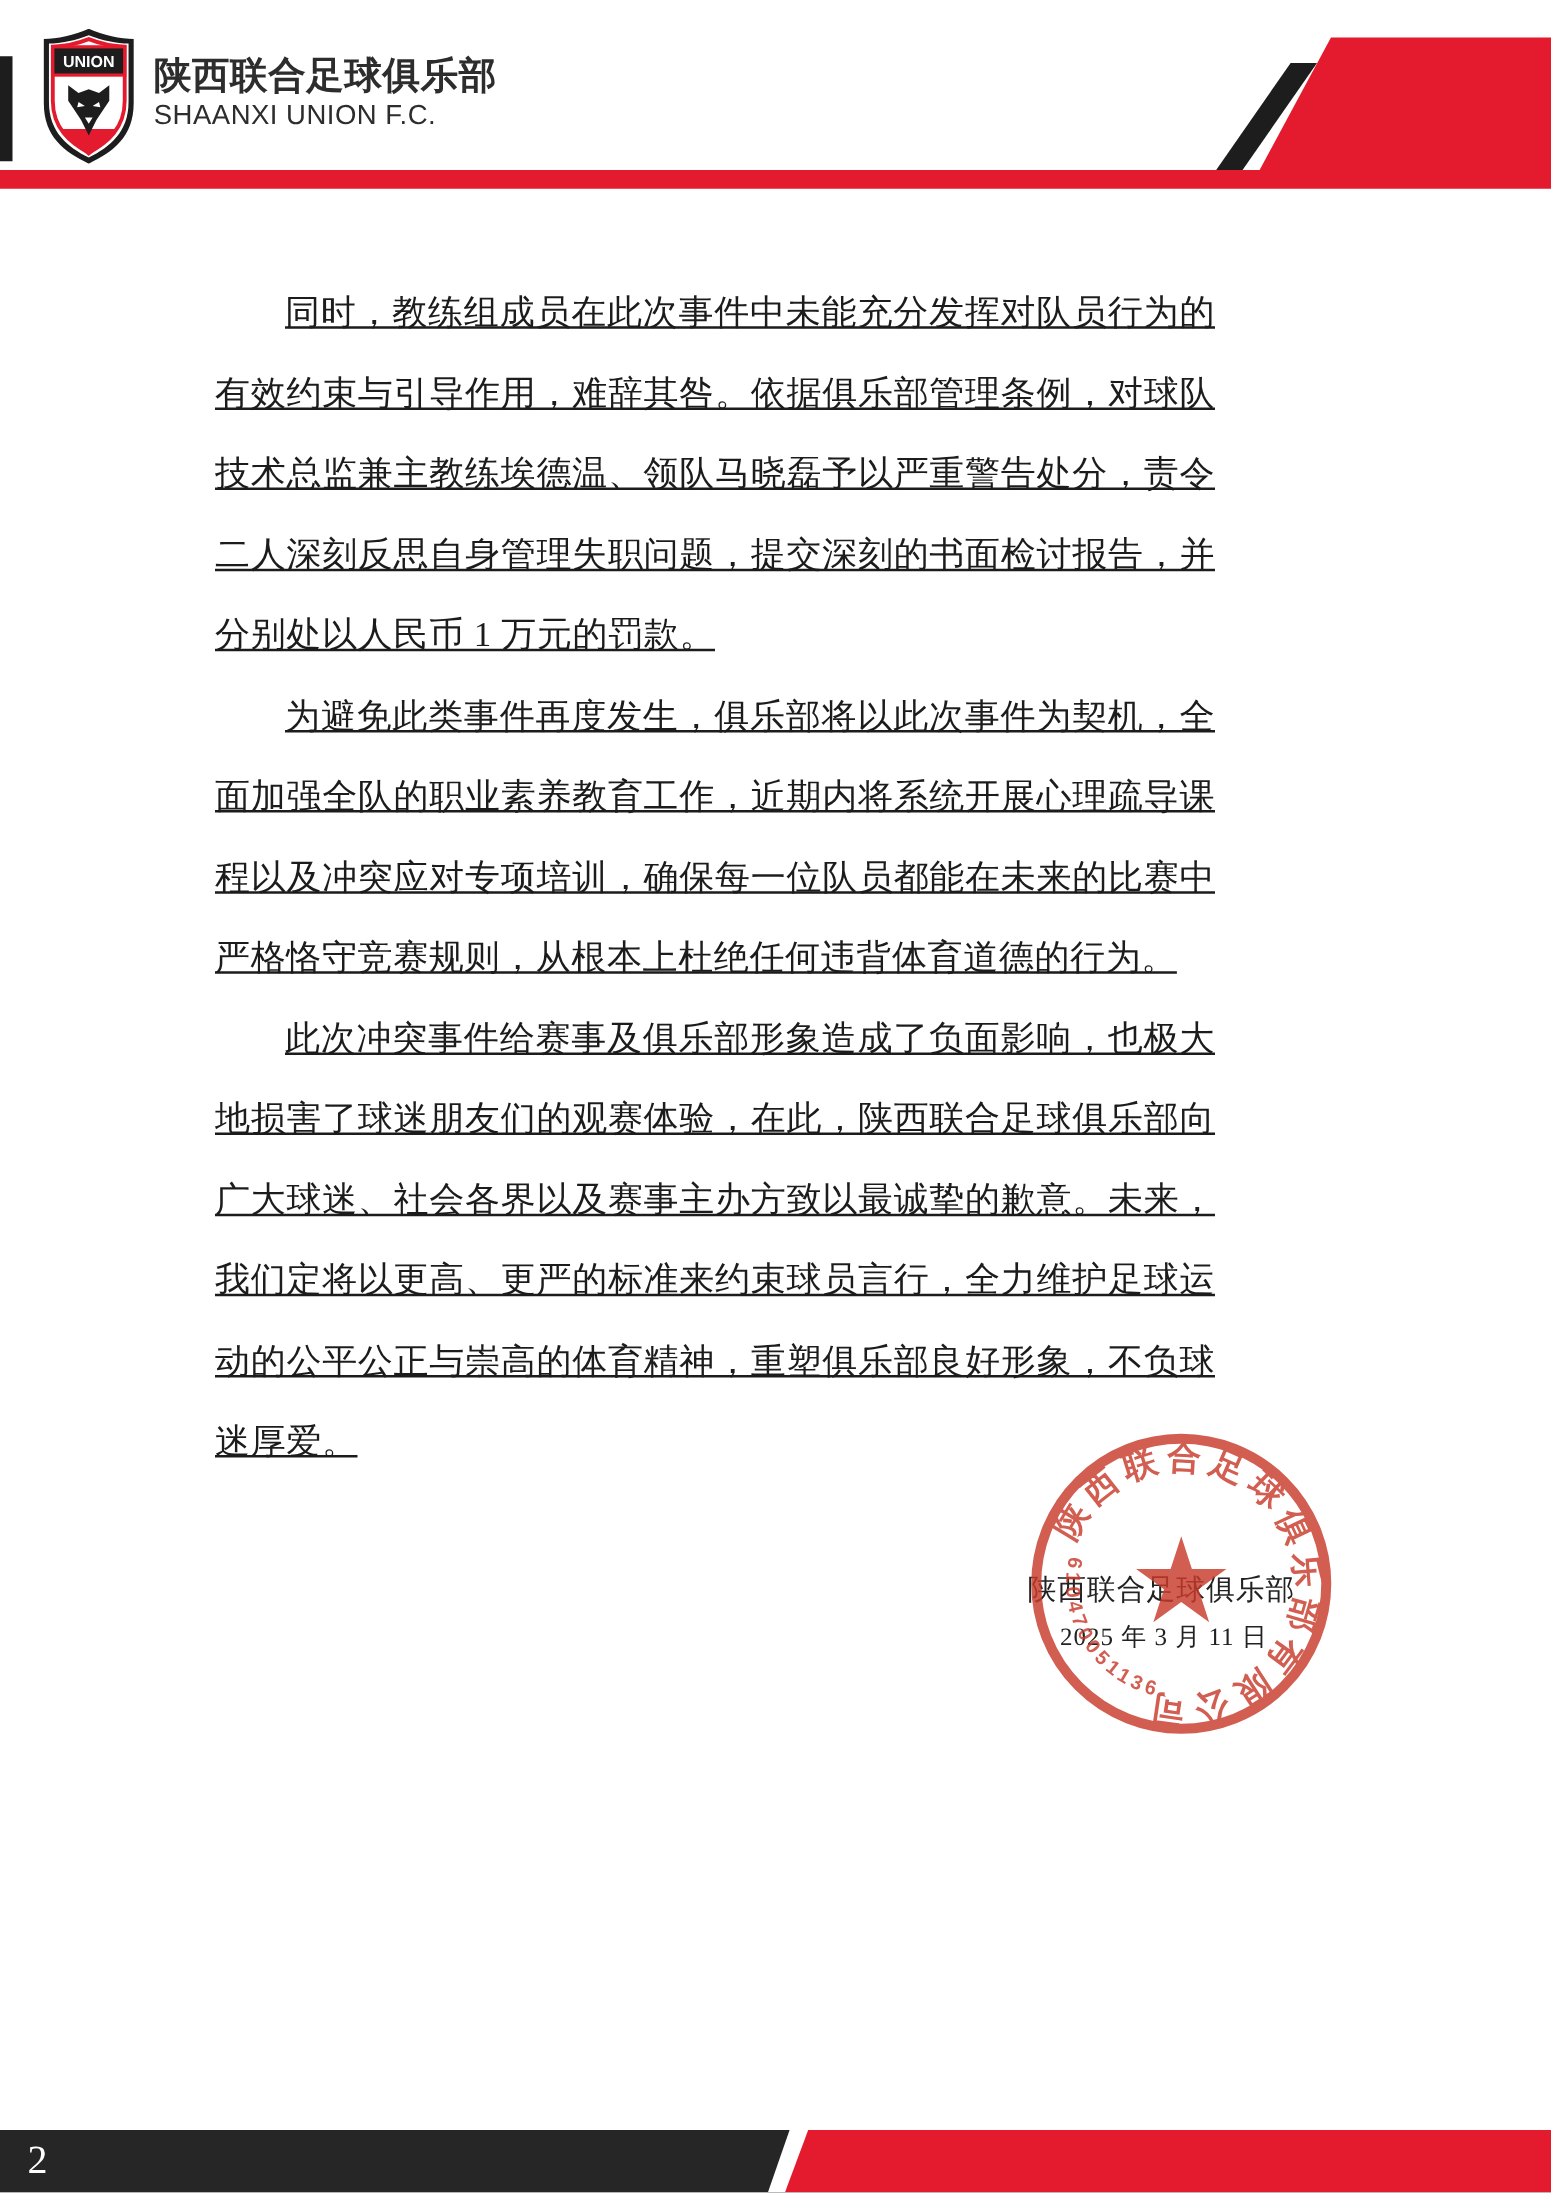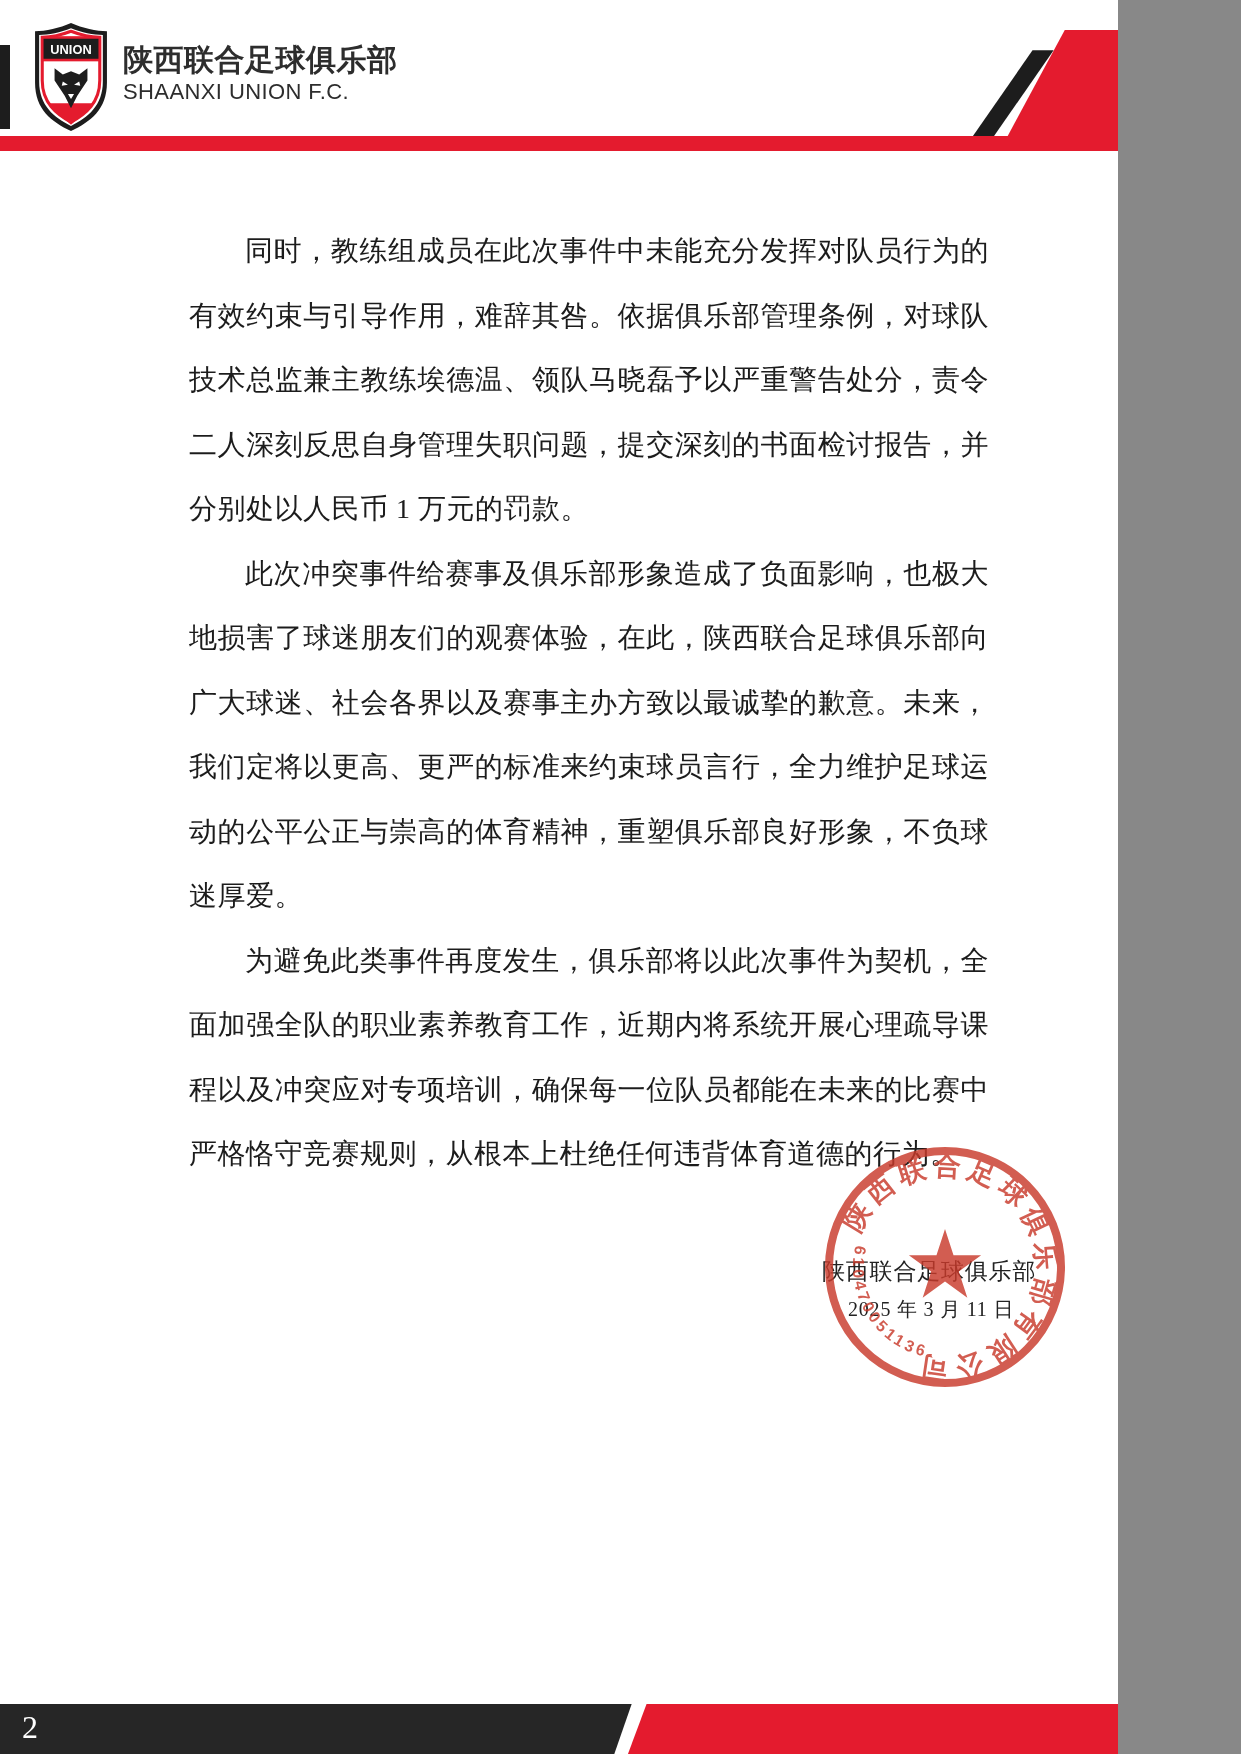--- a/index.html
+++ b/index.html
@@ -4,21 +4,21 @@
 <style>
   :root{
     --brand_red:#e41b2e;
     --seal_red:#c93a2b;
     --footer_dark:#262626;
     --ink:#1c1c1c;
   }
   html,body{margin:0;padding:0;background:#888;}
   .page{
     position:relative;
-    width:1118px;height:1754px;
+    width:1241px;height:1754px;
     background:#ffffff;
     overflow:hidden;
     font-family:"Liberation Serif","DejaVu Serif",serif;
     color:var(--ink);
   }
   
   .hdr-vbar{position:absolute;left:0;top:45px;width:10px;height:84px;background:#1d1d1d;}
   .hdr-redbar{position:absolute;left:0;top:136px;width:1241px;height:15px;background:var(--brand_red);}
   .hdr-red-shape{
     position:absolute;left:0;top:0;width:1241px;height:136px;
@@ -36,21 +36,21 @@
     font-family:"Liberation Sans","DejaVu Sans",sans-serif;
     font-weight:700;font-size:30px;letter-spacing:0.5px;color:#2d2d2d;
   }
   .hdr-title-en{
     position:absolute;left:123px;top:79px;
     font-family:"Liberation Sans","DejaVu Sans",sans-serif;
     font-weight:400;font-size:22px;letter-spacing:0.4px;color:#2d2d2d;
   }
   
   .body-text{
-    position:absolute;left:189px;top:219px;width:800px;
+    position:absolute;left:172px;top:219px;width:800px;text-decoration:underline;
   }
   .body-text p{
     margin:0;
     font-size:28px;
     line-height:64.5px;
     letter-spacing:0.5px;
     text-align:justify;
     text-indent:2em;
     color:var(--ink);
   }
@@ -104,22 +104,22 @@
     <polygon points="29,57 34,60 28,61" fill="#ffffff"></polygon>
     <polygon points="45,57 40,60 46,61" fill="#ffffff"></polygon>
     <polygon points="37,74 34,69 40,69" fill="#ffffff"></polygon>
   </svg>
 
   <div class="hdr-title-zh">陕西联合足球俱乐部</div>
   <div class="hdr-title-en">SHAANXI UNION F.C.</div>
 
   <div class="body-text">
     <p>同时，教练组成员在此次事件中未能充分发挥对队员行为的有效约束与引导作用，难辞其咎。依据俱乐部管理条例，对球队技术总监兼主教练埃德温、领队马晓磊予以严重警告处分，责令二人深刻反思自身管理失职问题，提交深刻的书面检讨报告，并分别处以人民币 1 万元的罚款。</p>
+    <p>为避免此类事件再度发生，俱乐部将以此次事件为契机，全面加强全队的职业素养教育工作，近期内将系统开展心理疏导课程以及冲突应对专项培训，确保每一位队员都能在未来的比赛中严格恪守竞赛规则，从根本上杜绝任何违背体育道德的行为。</p>
     <p>此次冲突事件给赛事及俱乐部形象造成了负面影响，也极大地损害了球迷朋友们的观赛体验，在此，陕西联合足球俱乐部向广大球迷、社会各界以及赛事主办方致以最诚挚的歉意。未来，我们定将以更高、更严的标准来约束球员言行，全力维护足球运动的公平公正与崇高的体育精神，重塑俱乐部良好形象，不负球迷厚爱。</p>
-    <p>为避免此类事件再度发生，俱乐部将以此次事件为契机，全面加强全队的职业素养教育工作，近期内将系统开展心理疏导课程以及冲突应对专项培训，确保每一位队员都能在未来的比赛中严格恪守竞赛规则，从根本上杜绝任何违背体育道德的行为。</p>
   </div>
 
   <div class="sig-name">陕西联合足球俱乐部</div>
   <div class="sig-date">2025 年 3 月 11 日</div>
 
   <svg class="seal" viewBox="-125 -125 250 250">
     <defs>
       <path id="ringPath" d="M -85.9 -32.9 A 92 92 0 1 1 -31.5 86.5" fill="none"></path>
       <path id="serialPath" d="M -88.9 -23.8 A 92 92 0 0 0 -8 91.6" fill="none"></path>
     </defs>

